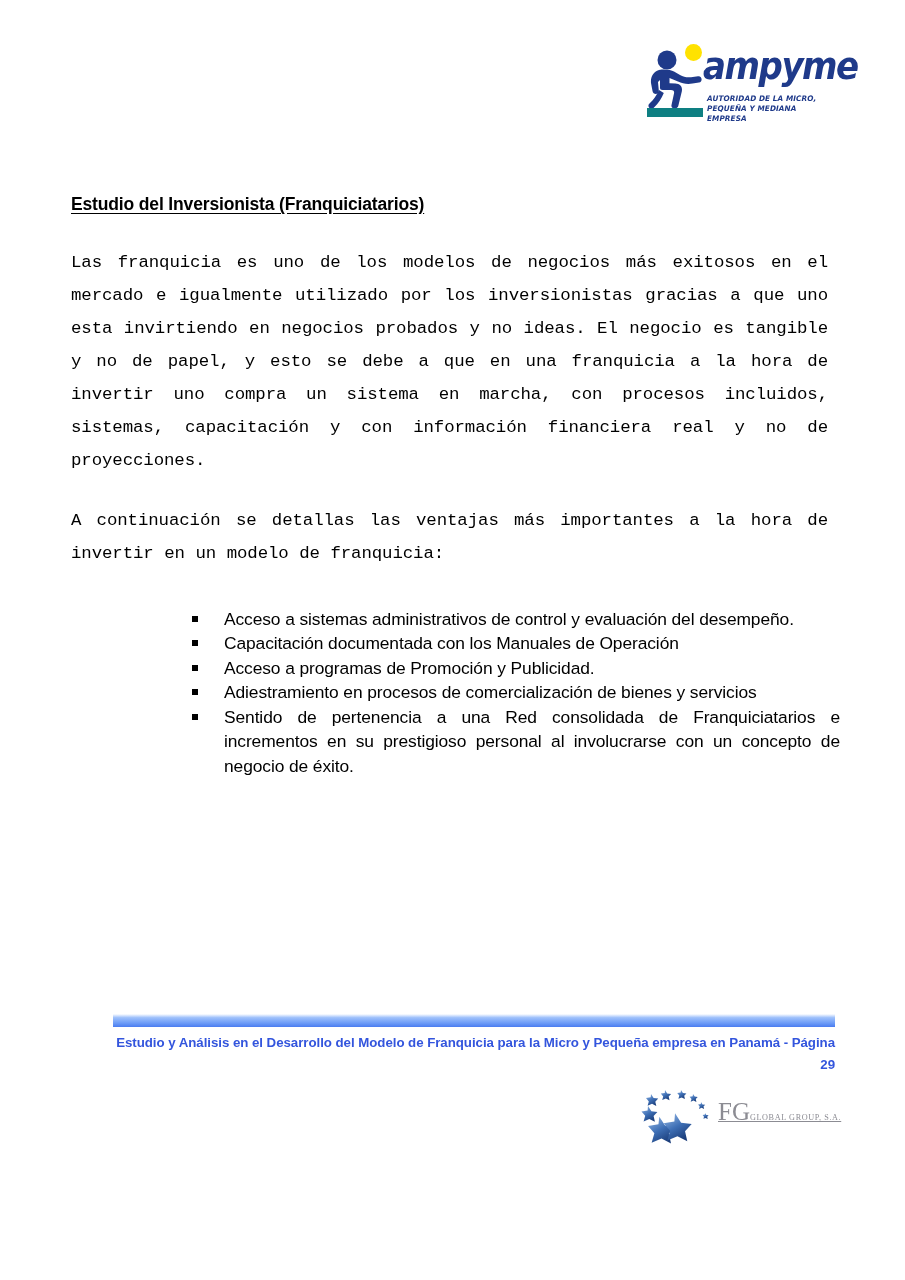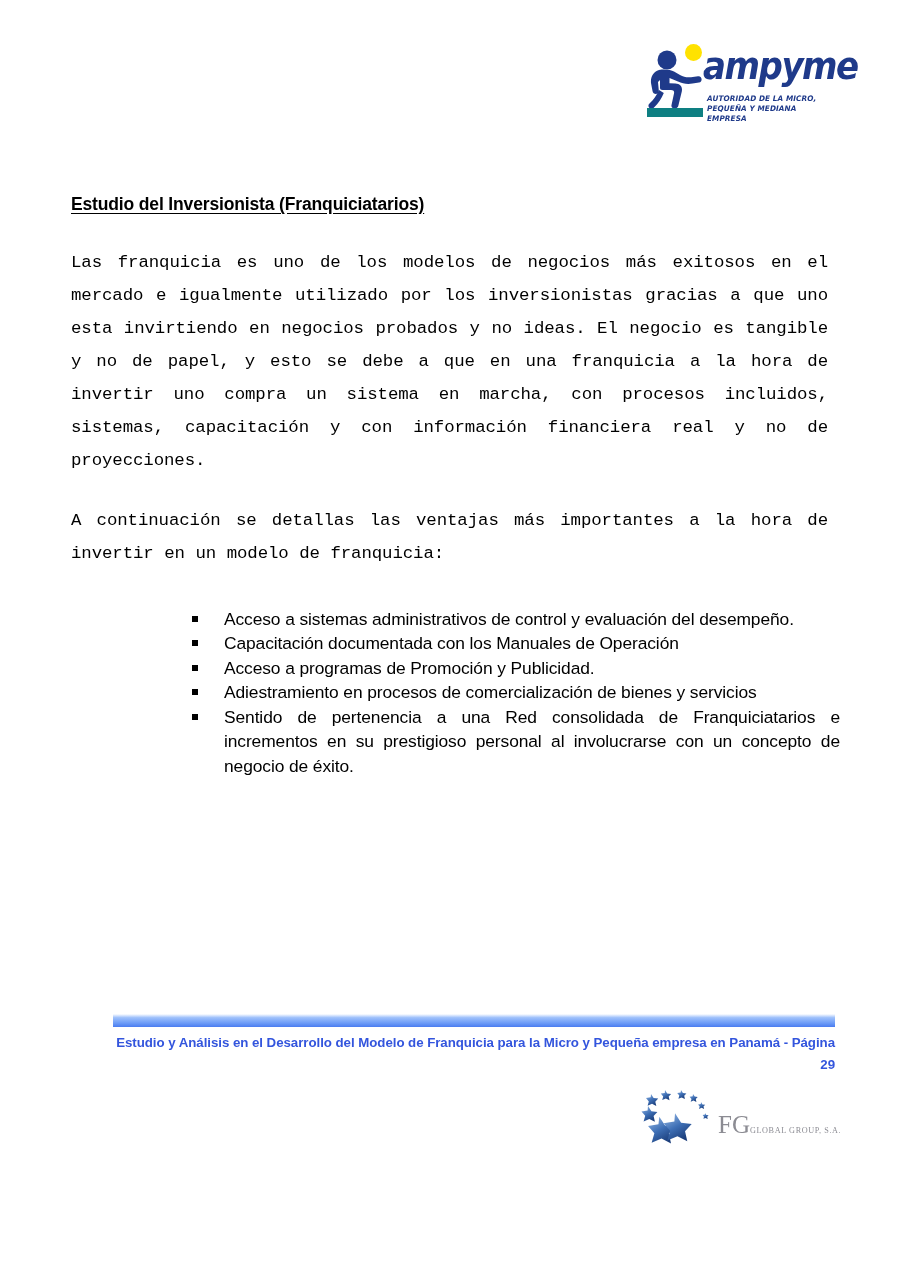--- a/index.html
+++ b/index.html
@@ -172,24 +172,25 @@
     position: absolute;
     left: 636px;
     top: 1088px;
     width: 200px;
     height: 62px;
   }
   .fg-stars { position: absolute; left: 0; top: 0; width: 86px; height: 58px; }
   .fg-text {
     position: absolute;
     left: 82px;
-    top: 23px;
+    top: 10px;
     white-space: nowrap;
     font-family: "Liberation Serif", serif;
     color: #8C8C93;
+    text-decoration: underline;
   }
   .fg-big { font-size: 25px; letter-spacing: 0px; }
   .fg-small { font-size: 8.2px; letter-spacing: 0.6px; }
 </style>
 </head>
 <body>
 
 <div class="page">
 
   <div class="header">

